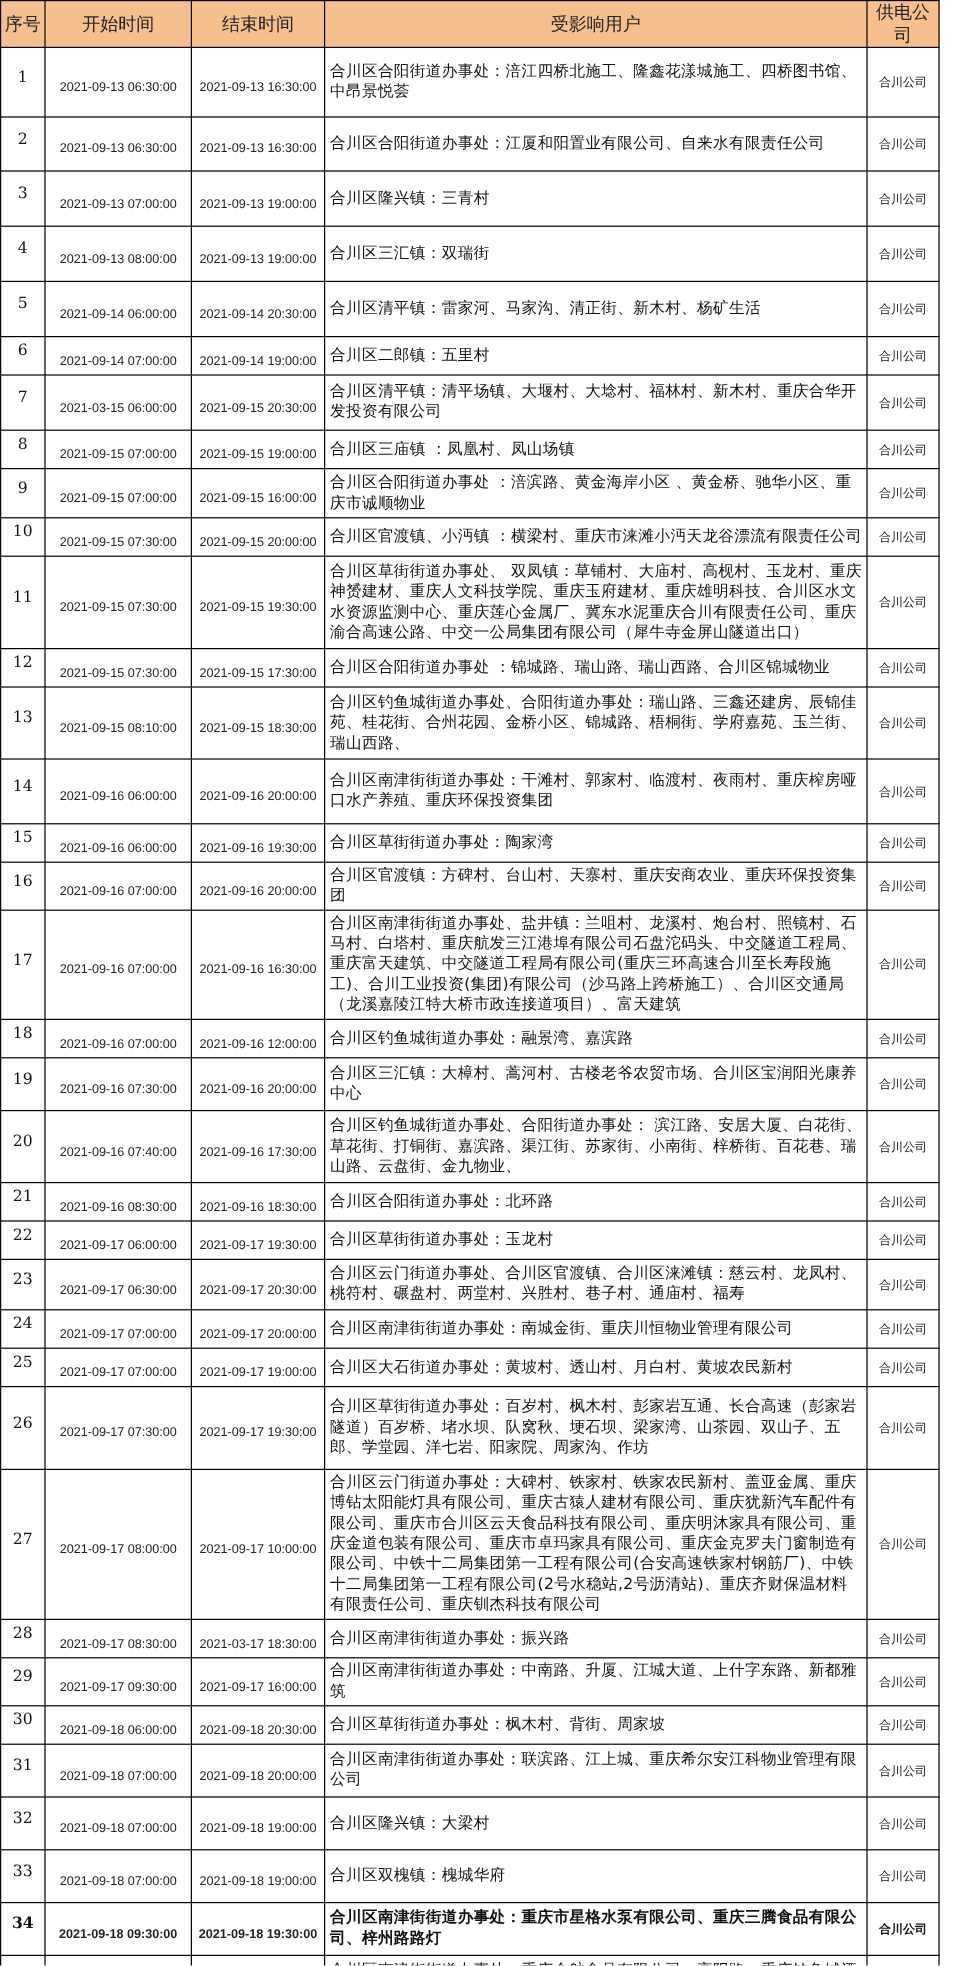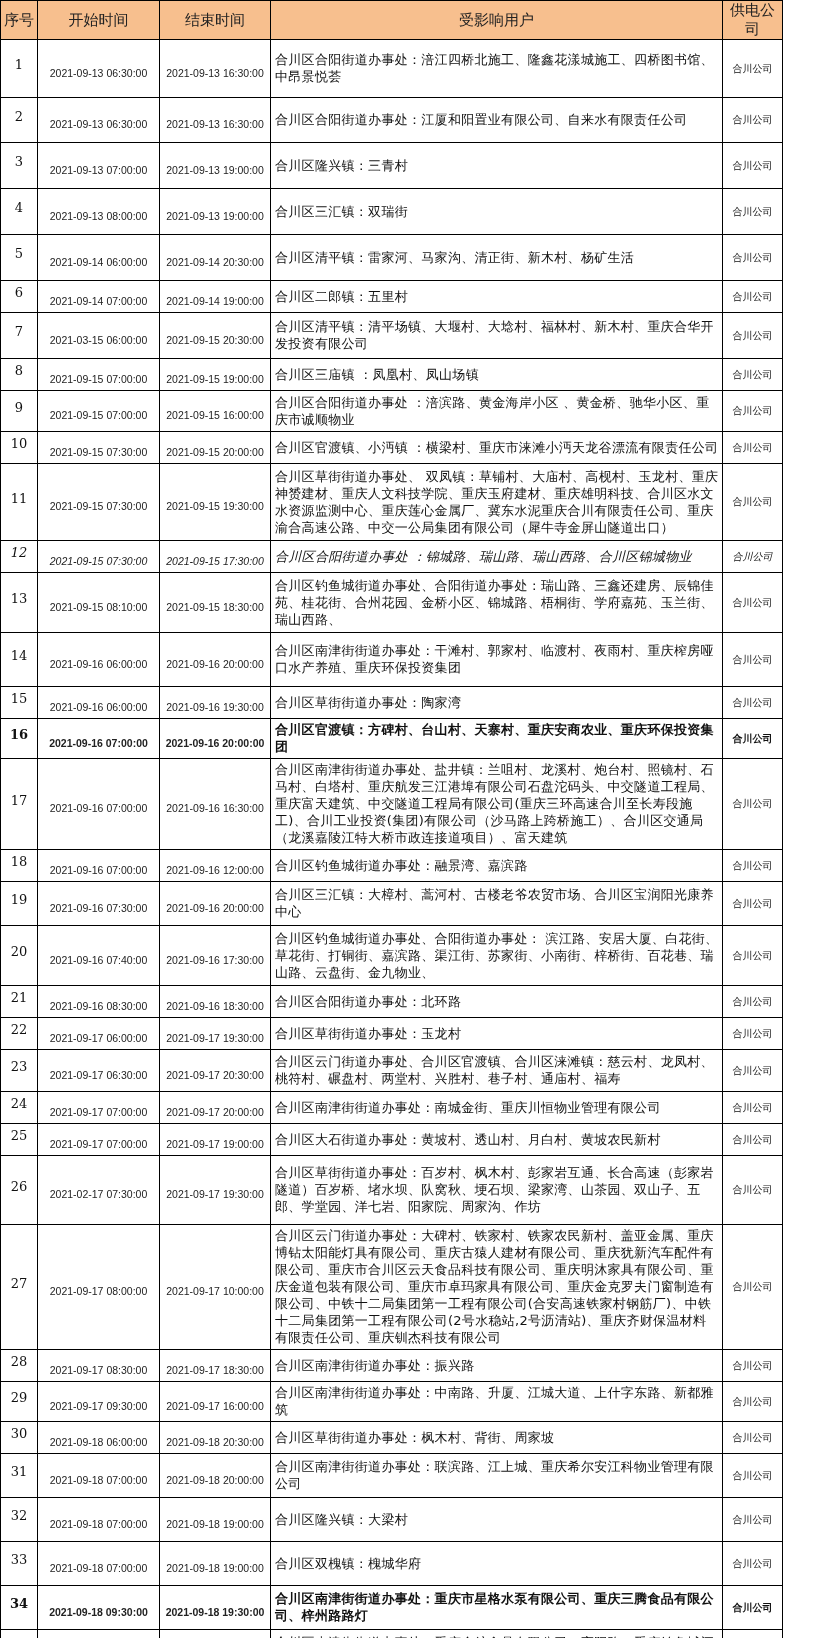--- a/index.html
+++ b/index.html
@@ -138,21 +138,21 @@
         <td class="users">合川区官渡镇、小沔镇 ：横梁村、重庆市涞滩小沔天龙谷漂流有限责任公司</td>
         <td class="company">合川公司</td>
       </tr>
       <tr style="height: 77px;">
         <td class="idx">11</td>
         <td class="time">2021-09-15 07:30:00</td>
         <td class="time">2021-09-15 19:30:00</td>
         <td class="users">合川区草街街道办事处、 双凤镇：草铺村、大庙村、高枧村、玉龙村、重庆神赟建材、重庆人文科技学院、重庆玉府建材、重庆雄明科技、合川区水文水资源监测中心、重庆莲心金属厂、冀东水泥重庆合川有限责任公司、重庆渝合高速公路、中交一公局集团有限公司（犀牛寺金屏山隧道出口）</td>
         <td class="company">合川公司</td>
       </tr>
-      <tr style="height: 32px; font-style: italic;">
+      <tr style="height: 32px;">
         <td class="idx">12</td>
         <td class="time">2021-09-15 07:30:00</td>
         <td class="time">2021-09-15 17:30:00</td>
         <td class="users">合川区合阳街道办事处 ：锦城路、瑞山路、瑞山西路、合川区锦城物业</td>
         <td class="company">合川公司</td>
       </tr>
       <tr style="height: 60px;">
         <td class="idx">13</td>
         <td class="time">2021-09-15 08:10:00</td>
         <td class="time">2021-09-15 18:30:00</td>
@@ -166,21 +166,21 @@
         <td class="users"> 合川区南津街街道办事处：干滩村、郭家村、临渡村、夜雨村、重庆榨房哑口水产养殖、重庆环保投资集团</td>
         <td class="company">合川公司</td>
       </tr>
       <tr style="height: 32px;">
         <td class="idx">15</td>
         <td class="time">2021-09-16 06:00:00</td>
         <td class="time">2021-09-16 19:30:00</td>
         <td class="users">合川区草街街道办事处：陶家湾</td>
         <td class="company">合川公司</td>
       </tr>
-      <tr style="height: 32px; font-weight: bold;">
+      <tr style="height: 32px;">
         <td class="idx">16</td>
         <td class="time">2021-09-16 07:00:00</td>
         <td class="time">2021-09-16 20:00:00</td>
         <td class="users">合川区官渡镇：方碑村、台山村、天寨村、重庆安商农业、重庆环保投资集团</td>
         <td class="company">合川公司</td>
       </tr>
       <tr style="height: 89px;">
         <td class="idx">17</td>
         <td class="time">2021-09-16 07:00:00</td>
         <td class="time">2021-09-16 16:30:00</td>
@@ -238,36 +238,36 @@
       </tr>
       <tr style="height: 32px;">
         <td class="idx">25</td>
         <td class="time">2021-09-17 07:00:00</td>
         <td class="time">2021-09-17 19:00:00</td>
         <td class="users">合川区大石街道办事处：黄坡村、透山村、月白村、黄坡农民新村</td>
         <td class="company">合川公司</td>
       </tr>
       <tr style="height: 69px;">
         <td class="idx">26</td>
-        <td class="time">2021-02-17 07:30:00</td>
+        <td class="time">2021-09-17 07:30:00</td>
         <td class="time">2021-09-17 19:30:00</td>
         <td class="users">合川区草街街道办事处：百岁村、枫木村、彭家岩互通、长合高速（彭家岩隧道）百岁桥、堵水坝、队窝秋、埂石坝、梁家湾、山茶园、双山子、五郎、学堂园、洋七岩、阳家院、周家沟、作坊</td>
         <td class="company">合川公司</td>
       </tr>
       <tr style="height: 123px;">
         <td class="idx">27</td>
         <td class="time">2021-09-17 08:00:00</td>
         <td class="time">2021-09-17 10:00:00</td>
         <td class="users">合川区云门街道办事处：大碑村、铁家村、铁家农民新村、盖亚金属、重庆博钻太阳能灯具有限公司、重庆古猿人建材有限公司、重庆犹新汽车配件有限公司、重庆市合川区云天食品科技有限公司、重庆明沐家具有限公司、重庆金道包装有限公司、重庆市卓玛家具有限公司、重庆金克罗夫门窗制造有限公司、中铁十二局集团第一工程有限公司(合安高速铁家村钢筋厂)、中铁十二局集团第一工程有限公司(2号水稳站,2号沥清站)、重庆齐财保温材料有限责任公司、重庆钏杰科技有限公司</td>
         <td class="company">合川公司</td>
       </tr>
       <tr style="height: 32px;">
         <td class="idx">28</td>
         <td class="time">2021-09-17 08:30:00</td>
-        <td class="time">2021-09-17 18:30:00</td>
+        <td class="time">2021-03-17 18:30:00</td>
         <td class="users">合川区南津街街道办事处：振兴路</td>
         <td class="company">合川公司</td>
       </tr>
       <tr style="height: 32px;">
         <td class="idx">29</td>
         <td class="time">2021-09-17 09:30:00</td>
         <td class="time">2021-09-17 16:00:00</td>
         <td class="users">合川区南津街街道办事处：中南路、升厦、江城大道、上什字东路、新都雅筑</td>
         <td class="company">合川公司</td>
       </tr>

